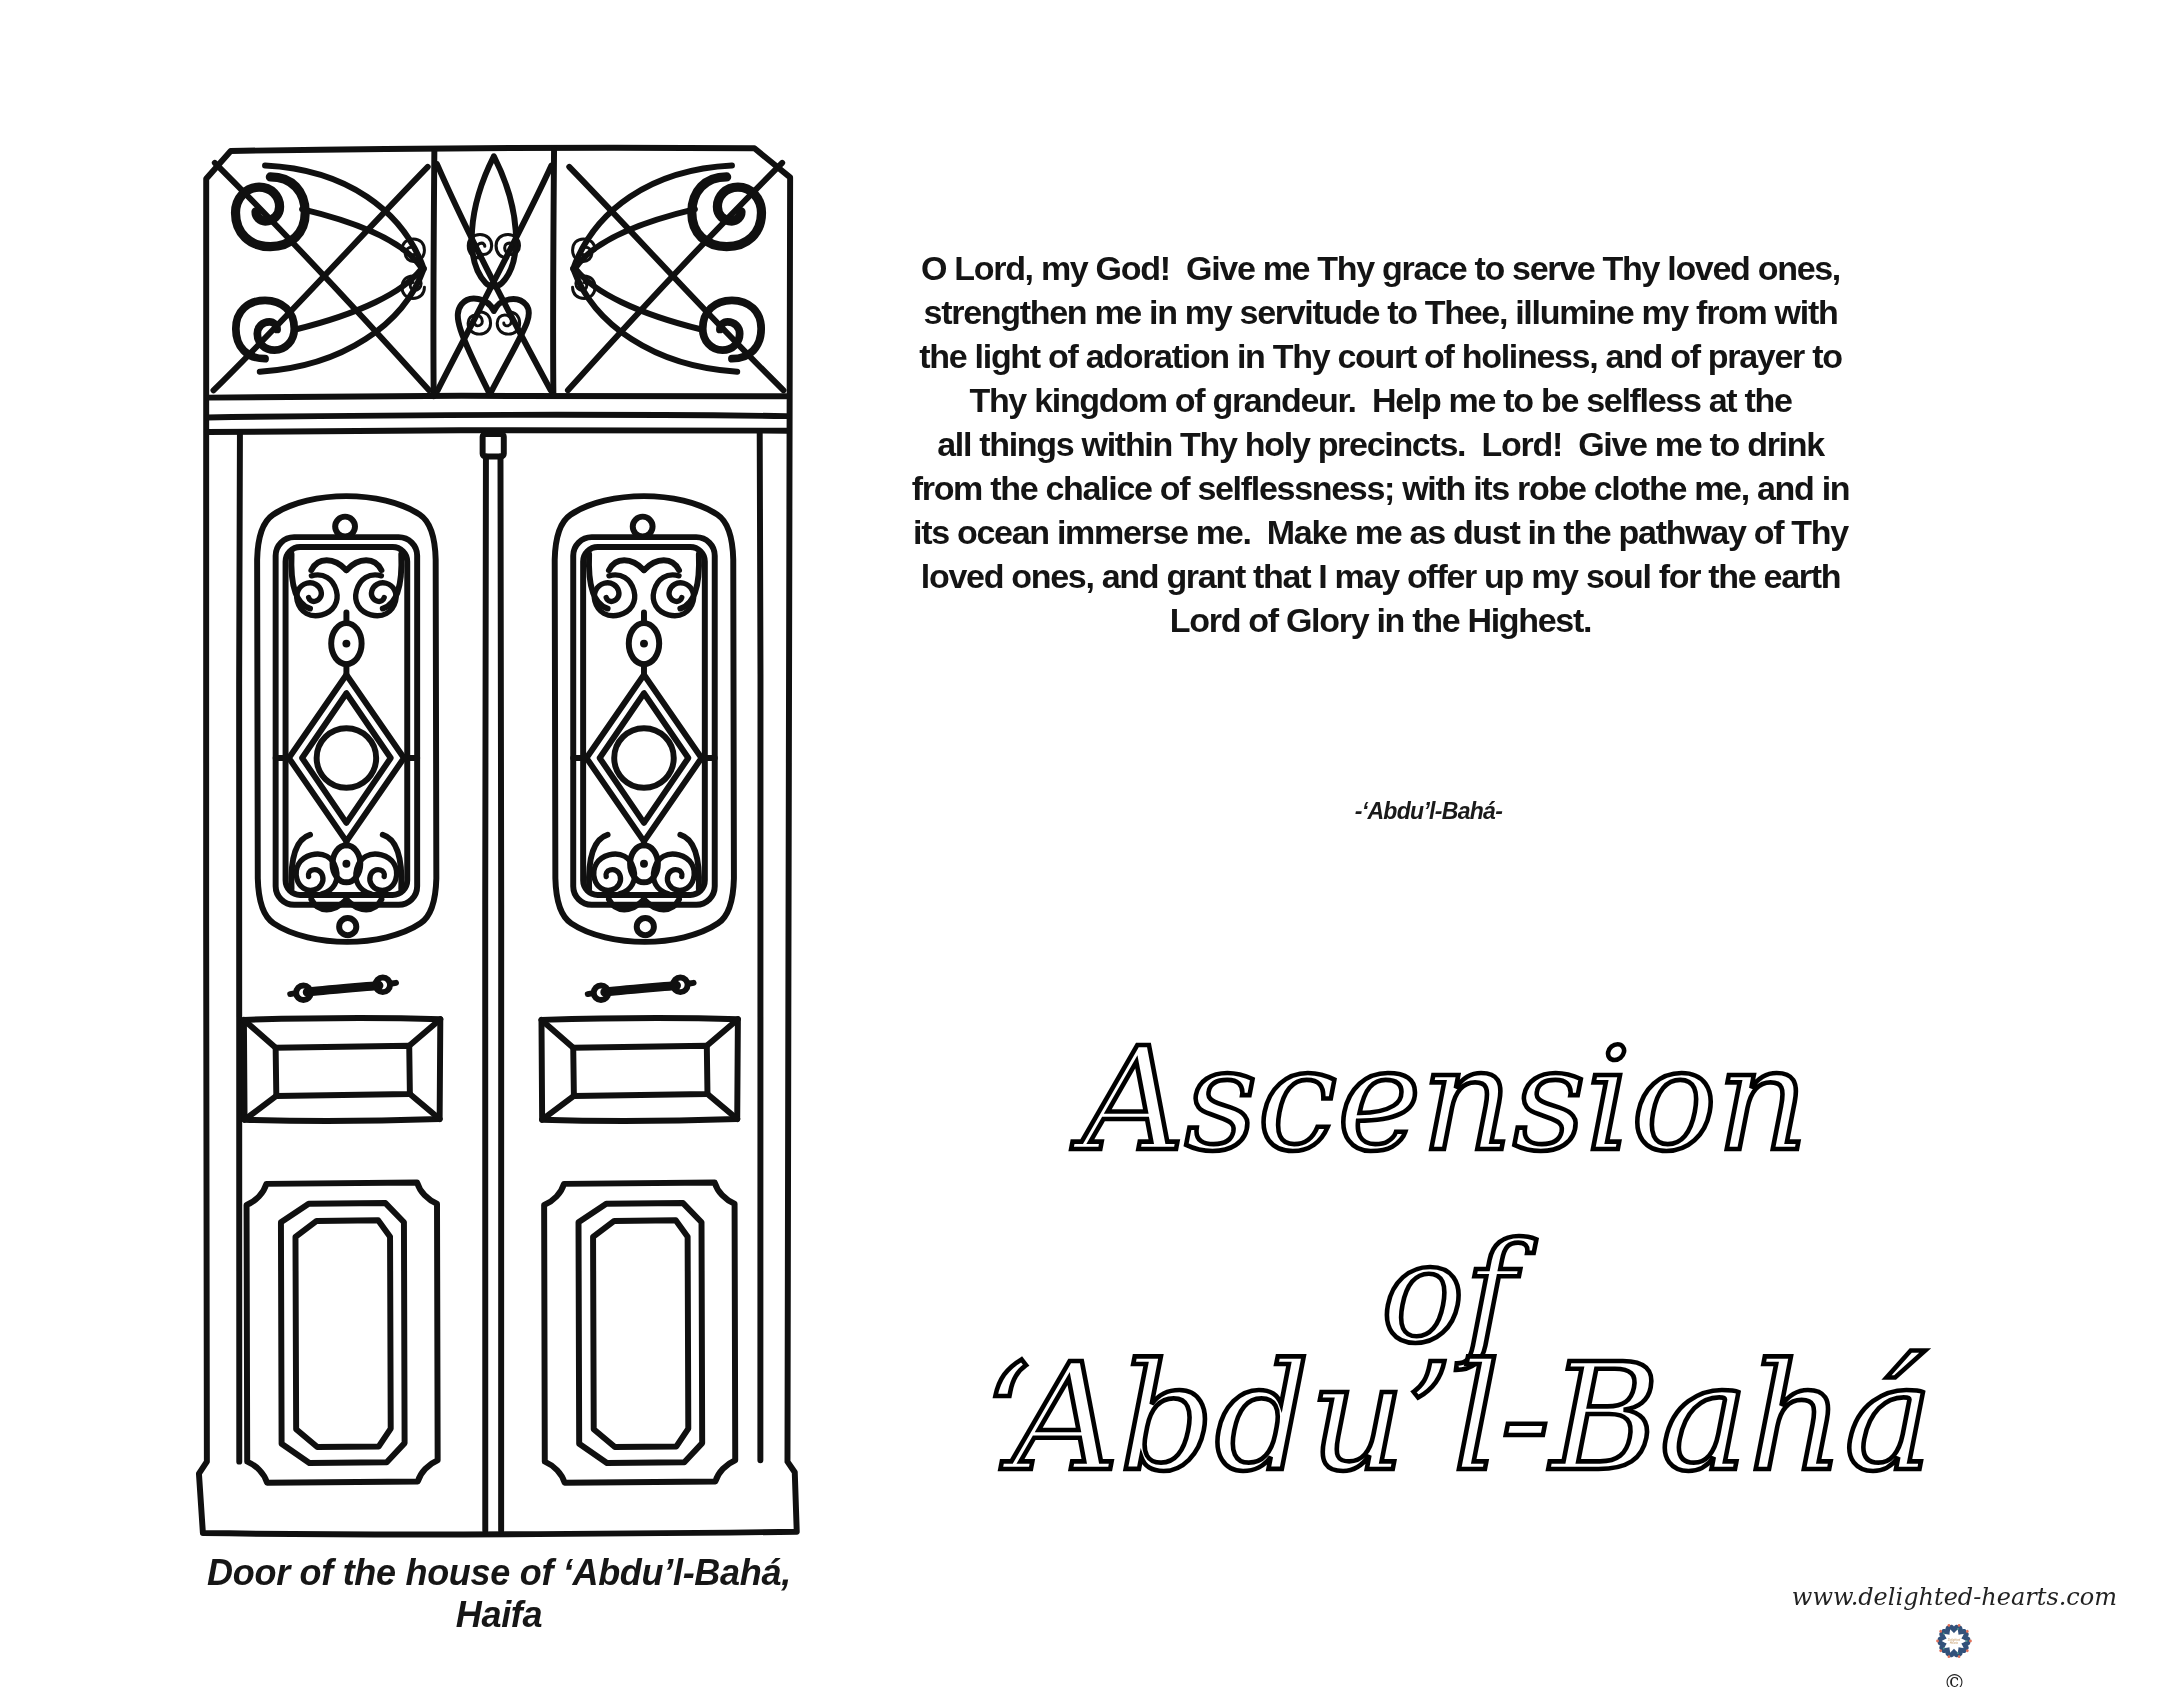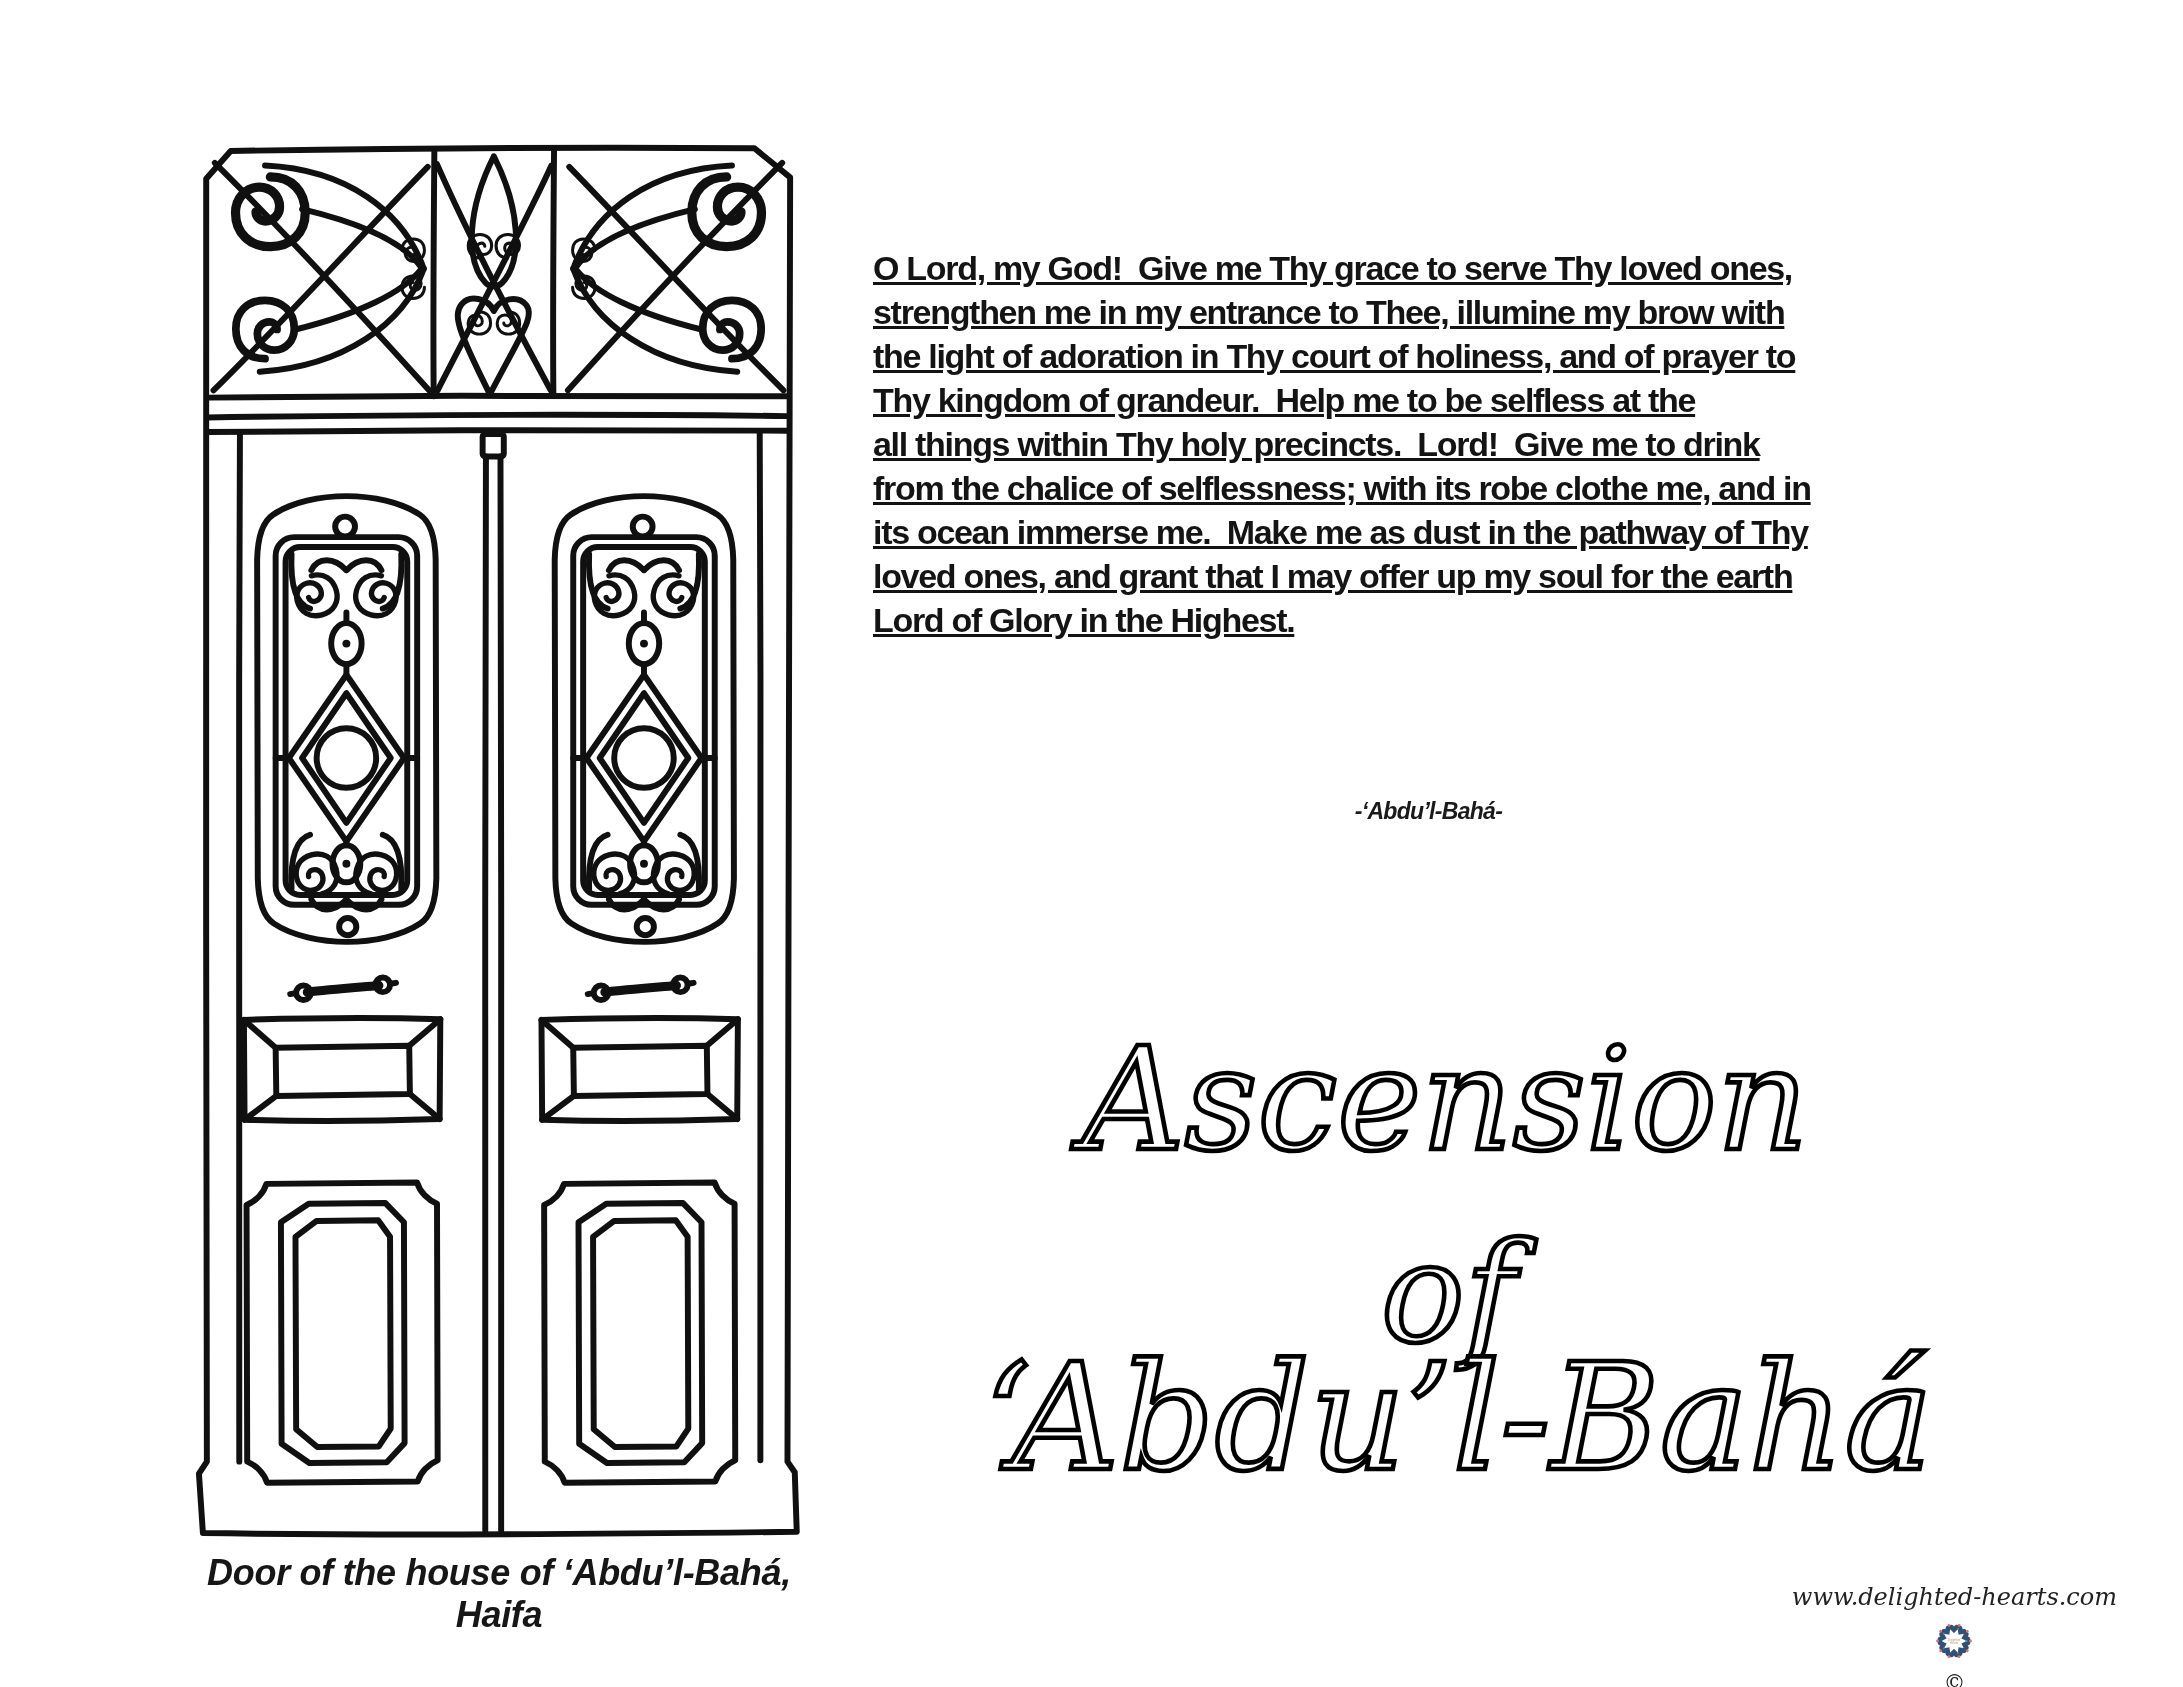--- a/index.html
+++ b/index.html
@@ -11,22 +11,22 @@
   
   #door-svg { position:absolute; left:191px; top:131px; }
   .caption {
     position:absolute; left:165px; top:1552px; width:668px;
     text-align:center; font-style:italic; font-weight:700;
     font-size:36px; letter-spacing:-0.3px; color:#161616;
     font-family:"Liberation Sans", sans-serif;
   }
   
   .prayer {
-    position:absolute; left:873px; top:246px; width:1111px;
-    text-decoration:underline;
+    position:absolute; left:825px; top:246px; width:1111px;
+    text-align:center;
   }
   .prayer-line {
     white-space:pre; font-weight:700; font-size:34px; line-height:44px;
     letter-spacing:-1.3px; color:#141414;
     font-family:"Liberation Sans", sans-serif;
   }
   .attribution {
     position:absolute; left:873px; top:798px; width:1111px;
     text-align:center; font-style:italic; font-weight:700;
     font-size:23px; letter-spacing:-0.7px; color:#1a1a1a;
@@ -164,21 +164,21 @@
       </g>
 
       <use href="#leafL" transform="translate(450,0)"></use>
     </g>
   </svg>
 
   <div class="caption">Door of the house of ‘Abdu’l-Bahá, Haifa</div>
 
   <div class="prayer">
     <div class="prayer-line">O Lord, my God!  Give me Thy grace to serve Thy loved ones,</div>
-    <div class="prayer-line">strengthen me in my entrance to Thee, illumine my brow with</div>
+    <div class="prayer-line">strengthen me in my servitude to Thee, illumine my from with</div>
     <div class="prayer-line">the light of adoration in Thy court of holiness, and of prayer to</div>
     <div class="prayer-line">Thy kingdom of grandeur.  Help me to be selfless at the</div>
     <div class="prayer-line">all things within Thy holy precincts.  Lord!  Give me to drink</div>
     <div class="prayer-line">from the chalice of selflessness; with its robe clothe me, and in</div>
     <div class="prayer-line">its ocean immerse me.  Make me as dust in the pathway of Thy</div>
     <div class="prayer-line">loved ones, and grant that I may offer up my soul for the earth</div>
     <div class="prayer-line">Lord of Glory in the Highest.</div>
   </div>
 
   <div class="attribution">-‘Abdu’l-Bahá-</div>

